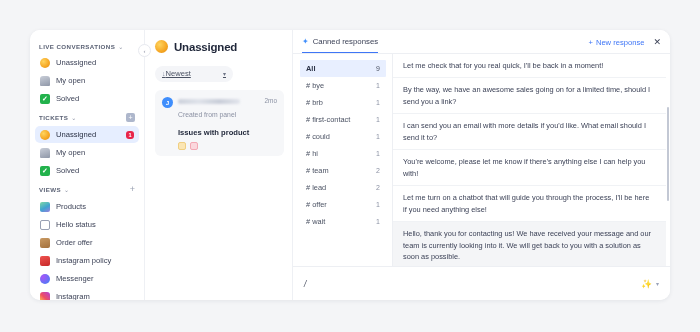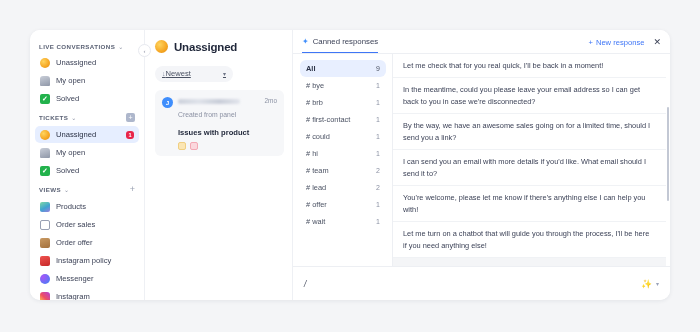--- a/index.html
+++ b/index.html
@@ -142,21 +142,21 @@
   .new-resp { font-size: 7.6px; color: #3f76f6; display:flex; align-items:center; gap:3px; cursor: pointer; }
   .close-x { font-size: 9px; color: #3c4257; cursor: pointer; line-height: 1; }
 
   .panel-body { flex: 1; display: flex; min-height: 0; }
   .tag-list {
     width: 100px; flex: 0 0 100px; padding: 6px 6px 0 7px;
     border-right: 1px solid #edeff3;
   }
   .tag-row {
     display: flex; align-items: center; justify-content: space-between;
-    padding: 4px 6px; border-radius: 6px; cursor: pointer;
+    padding: 4px 6px; border-radius: 1px; cursor: pointer;
   }
   .tag-row.active { background: #e8efff; }
   .tag-name { font-size: 7.4px; color: #4b5263; }
   .tag-row.active .tag-name { font-weight: 700; color: #2b3246; }
   .tag-count { font-size: 7px; color: #8b91a3; }
   .tag-row.active .tag-count { color: #4b5263; }
 
   .resp-list { flex: 1; overflow: hidden; position: relative; padding-right: 4px; }
   .resp-item {
     font-size: 7.4px; line-height: 1.55; color: #3c4257;
@@ -235,21 +235,21 @@
           <span class="chev">⌄</span>
         </div>
         <span class="plus-ic">+</span>
       </div>
       <div class="nav-item">
         <span class="ico ic-products"></span>
         <span class="nav-label">Products</span>
       </div>
       <div class="nav-item">
         <span class="ico ic-orderstatus"></span>
-        <span class="nav-label">Order sales</span>
+        <span class="nav-label">Hello status</span>
       </div>
       <div class="nav-item">
         <span class="ico ic-orderissues"></span>
         <span class="nav-label">Order offer</span>
       </div>
       <div class="nav-item">
         <span class="ico ic-shipping"></span>
         <span class="nav-label">Instagram policy</span>
       </div>
       <div class="nav-item">
@@ -344,21 +344,20 @@
             <span class="tag-count">1</span>
           </div>
           <div class="tag-row">
             <span class="tag-name"># wait</span>
             <span class="tag-count">1</span>
           </div>
         </div>
 
         <div class="resp-list">
           <div class="resp-item">Let me check that for you real quick, I'll be back in a moment!</div>
-          <div class="resp-item">In the meantime, could you please leave your email address so I can get back to you in case we're disconnected?</div>
           <div class="resp-item">By the way, we have an awesome sales going on for a limited time, should I send you a link?</div>
           <div class="resp-item">I can send you an email with more details if you'd like. What email should I send it to?</div>
           <div class="resp-item">You're welcome, please let me know if there's anything else I can help you with!</div>
           <div class="resp-item">Let me turn on a chatbot that will guide you through the process, I'll be here if you need anything else!</div>
           <div class="resp-item hovered">Hello, thank you for contacting us! We have received your message and our team is currently looking into it. We will get back to you with a solution as soon as possible.</div>
           <div class="scroll-track">
             <div class="scroll-thumb"></div>
           </div>
         </div>
       </div>

